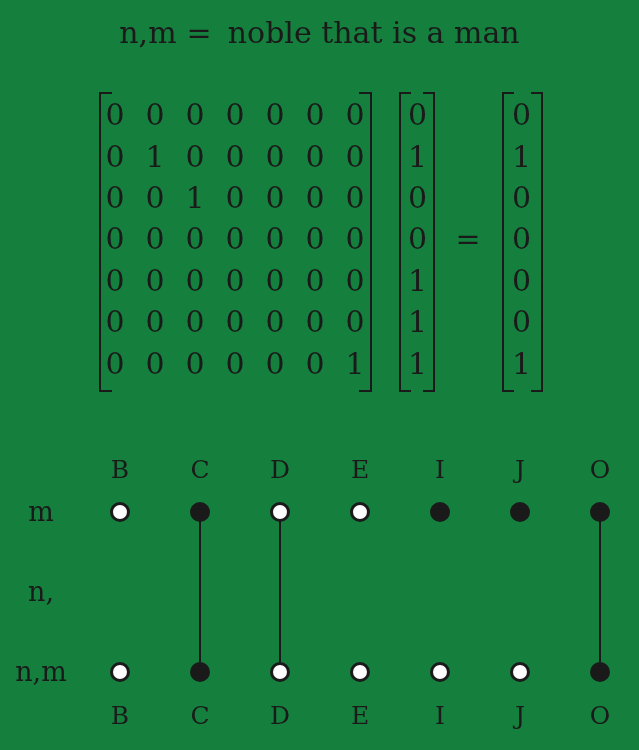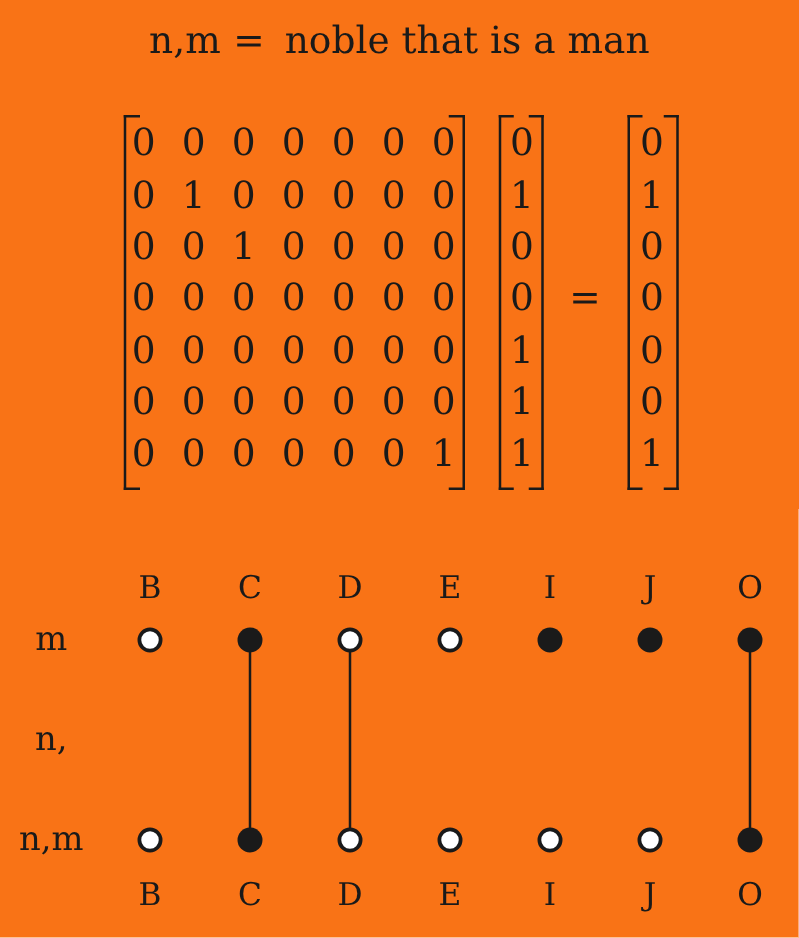--- a/index.html
+++ b/index.html
@@ -1,18 +1,18 @@
 <!DOCTYPE html>
 <html><head>
 <meta charset="utf-8">
 <style>
   * { margin:0; padding:0; box-sizing:border-box; }
   html,body { background:#ffffff; }
   .page {
-    position:relative; width:639px; height:750px; background:#f97316;
+    position:relative; width:639px; height:750px; background:#15803d;
     font-family:"DejaVu Serif","Liberation Serif",serif; color:#1a1a1a; overflow:hidden;
   }
   
   .title { position:absolute; top:16px; left:0; width:100%; text-align:center; font-size:30px; line-height:34px; }
   .title .rel { margin-left:10px; margin-right:16px; }
   
   .bracket { position:absolute; top:92px; height:300px; border:2.6px solid #1a1a1a; }
   .bracket.bl { border-right:none; }
   .bracket.br { border-left:none; }
   .mgrid {

